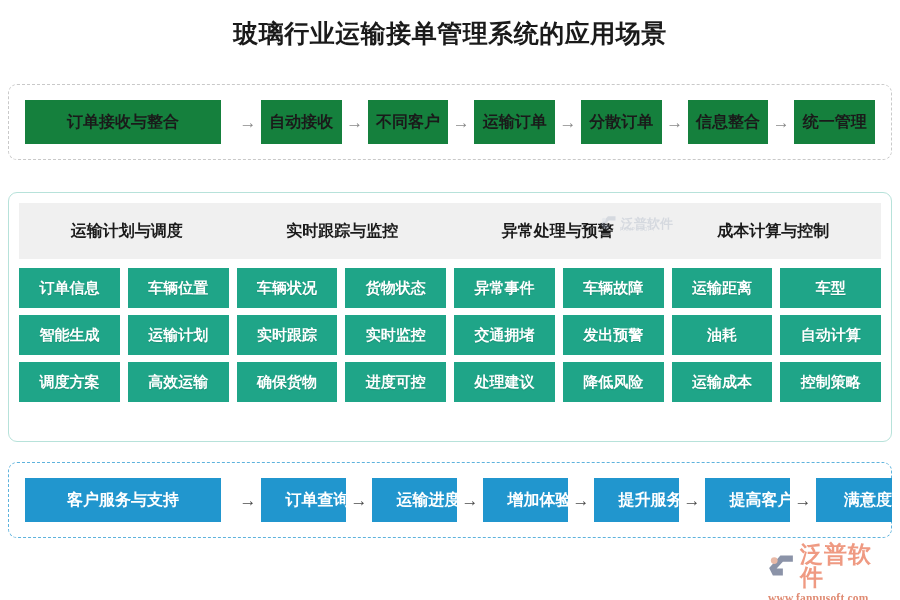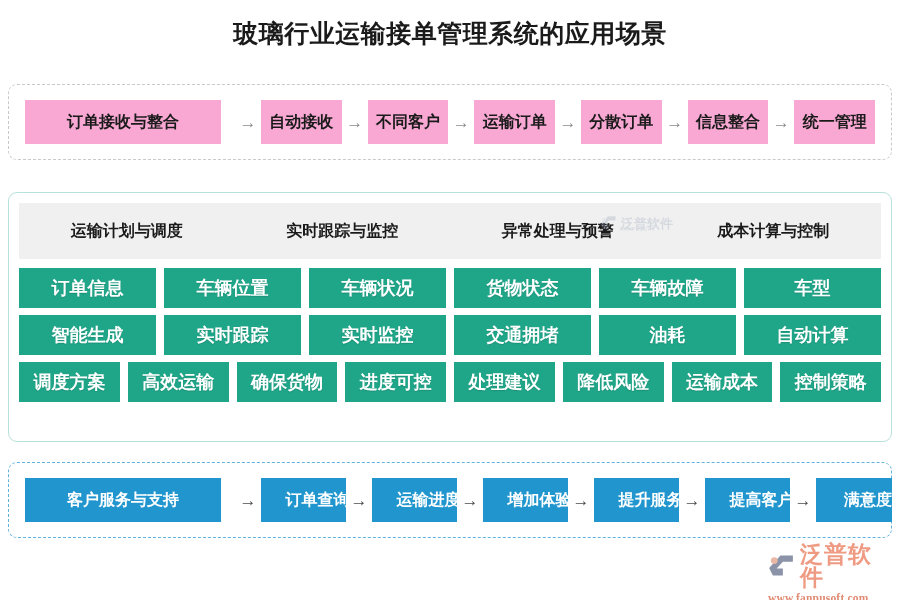--- a/index.html
+++ b/index.html
@@ -57,21 +57,21 @@
     display: flex;
     align-items: center;
     justify-content: center;
     height: 44px;
     font-size: 16px;
     font-weight: bold;
     white-space: nowrap;
     line-height: 1;
   }
   .chip-gray {
-    background: #f9a8d4;
+    background: #15803d;
     color: #1a1a1a;
     text-align: center;
   }
   .chip-blue {
     background: #2196ce;
     color: #ffffff;
   }
   .chip-lead { flex: 0 0 auto; }
   .arrow {
     flex: 0 0 auto;
@@ -126,21 +126,21 @@
   }
   .grid-row:last-child { margin-bottom: 0; align-items: flex-end; }
   .cell {
     flex: 1 1 0;
     height: 40px;
     background: #1fa588;
     color: #ffffff;
     display: flex;
     align-items: center;
     justify-content: center;
-    font-size: 18px;
+    font-size: 15px;
     font-weight: bold;
     white-space: nowrap;
     text-shadow: 0 1px 1px rgba(0,0,0,0.12);
   }
 
   
   .watermark {
     position: absolute;
     left: 598px; top: 206px;
     width: 96px; height: 34px;
@@ -238,29 +238,33 @@
         <div class="head-cell">实时跟踪与监控</div>
         <div class="head-cell">异常处理与预警</div>
         <div class="head-cell">成本计算与控制</div>
       </div>
 
       <div class="grid-row">
         <div class="cell">订单信息</div>
         <div class="cell">车辆位置</div>
         <div class="cell">车辆状况</div>
         <div class="cell">货物状态</div>
+        <div class="cell">异常事件</div>
         <div class="cell">车辆故障</div>
+        <div class="cell">运输距离</div>
         <div class="cell">车型</div>
       </div>
 
       <div class="grid-row">
         <div class="cell">智能生成</div>
+        <div class="cell">运输计划</div>
         <div class="cell">实时跟踪</div>
         <div class="cell">实时监控</div>
         <div class="cell">交通拥堵</div>
+        <div class="cell">发出预警</div>
         <div class="cell">油耗</div>
         <div class="cell">自动计算</div>
       </div>
 
       <div class="grid-row">
         <div class="cell">调度方案</div>
         <div class="cell">高效运输</div>
         <div class="cell">确保货物</div>
         <div class="cell">进度可控</div>
         <div class="cell">处理建议</div>

